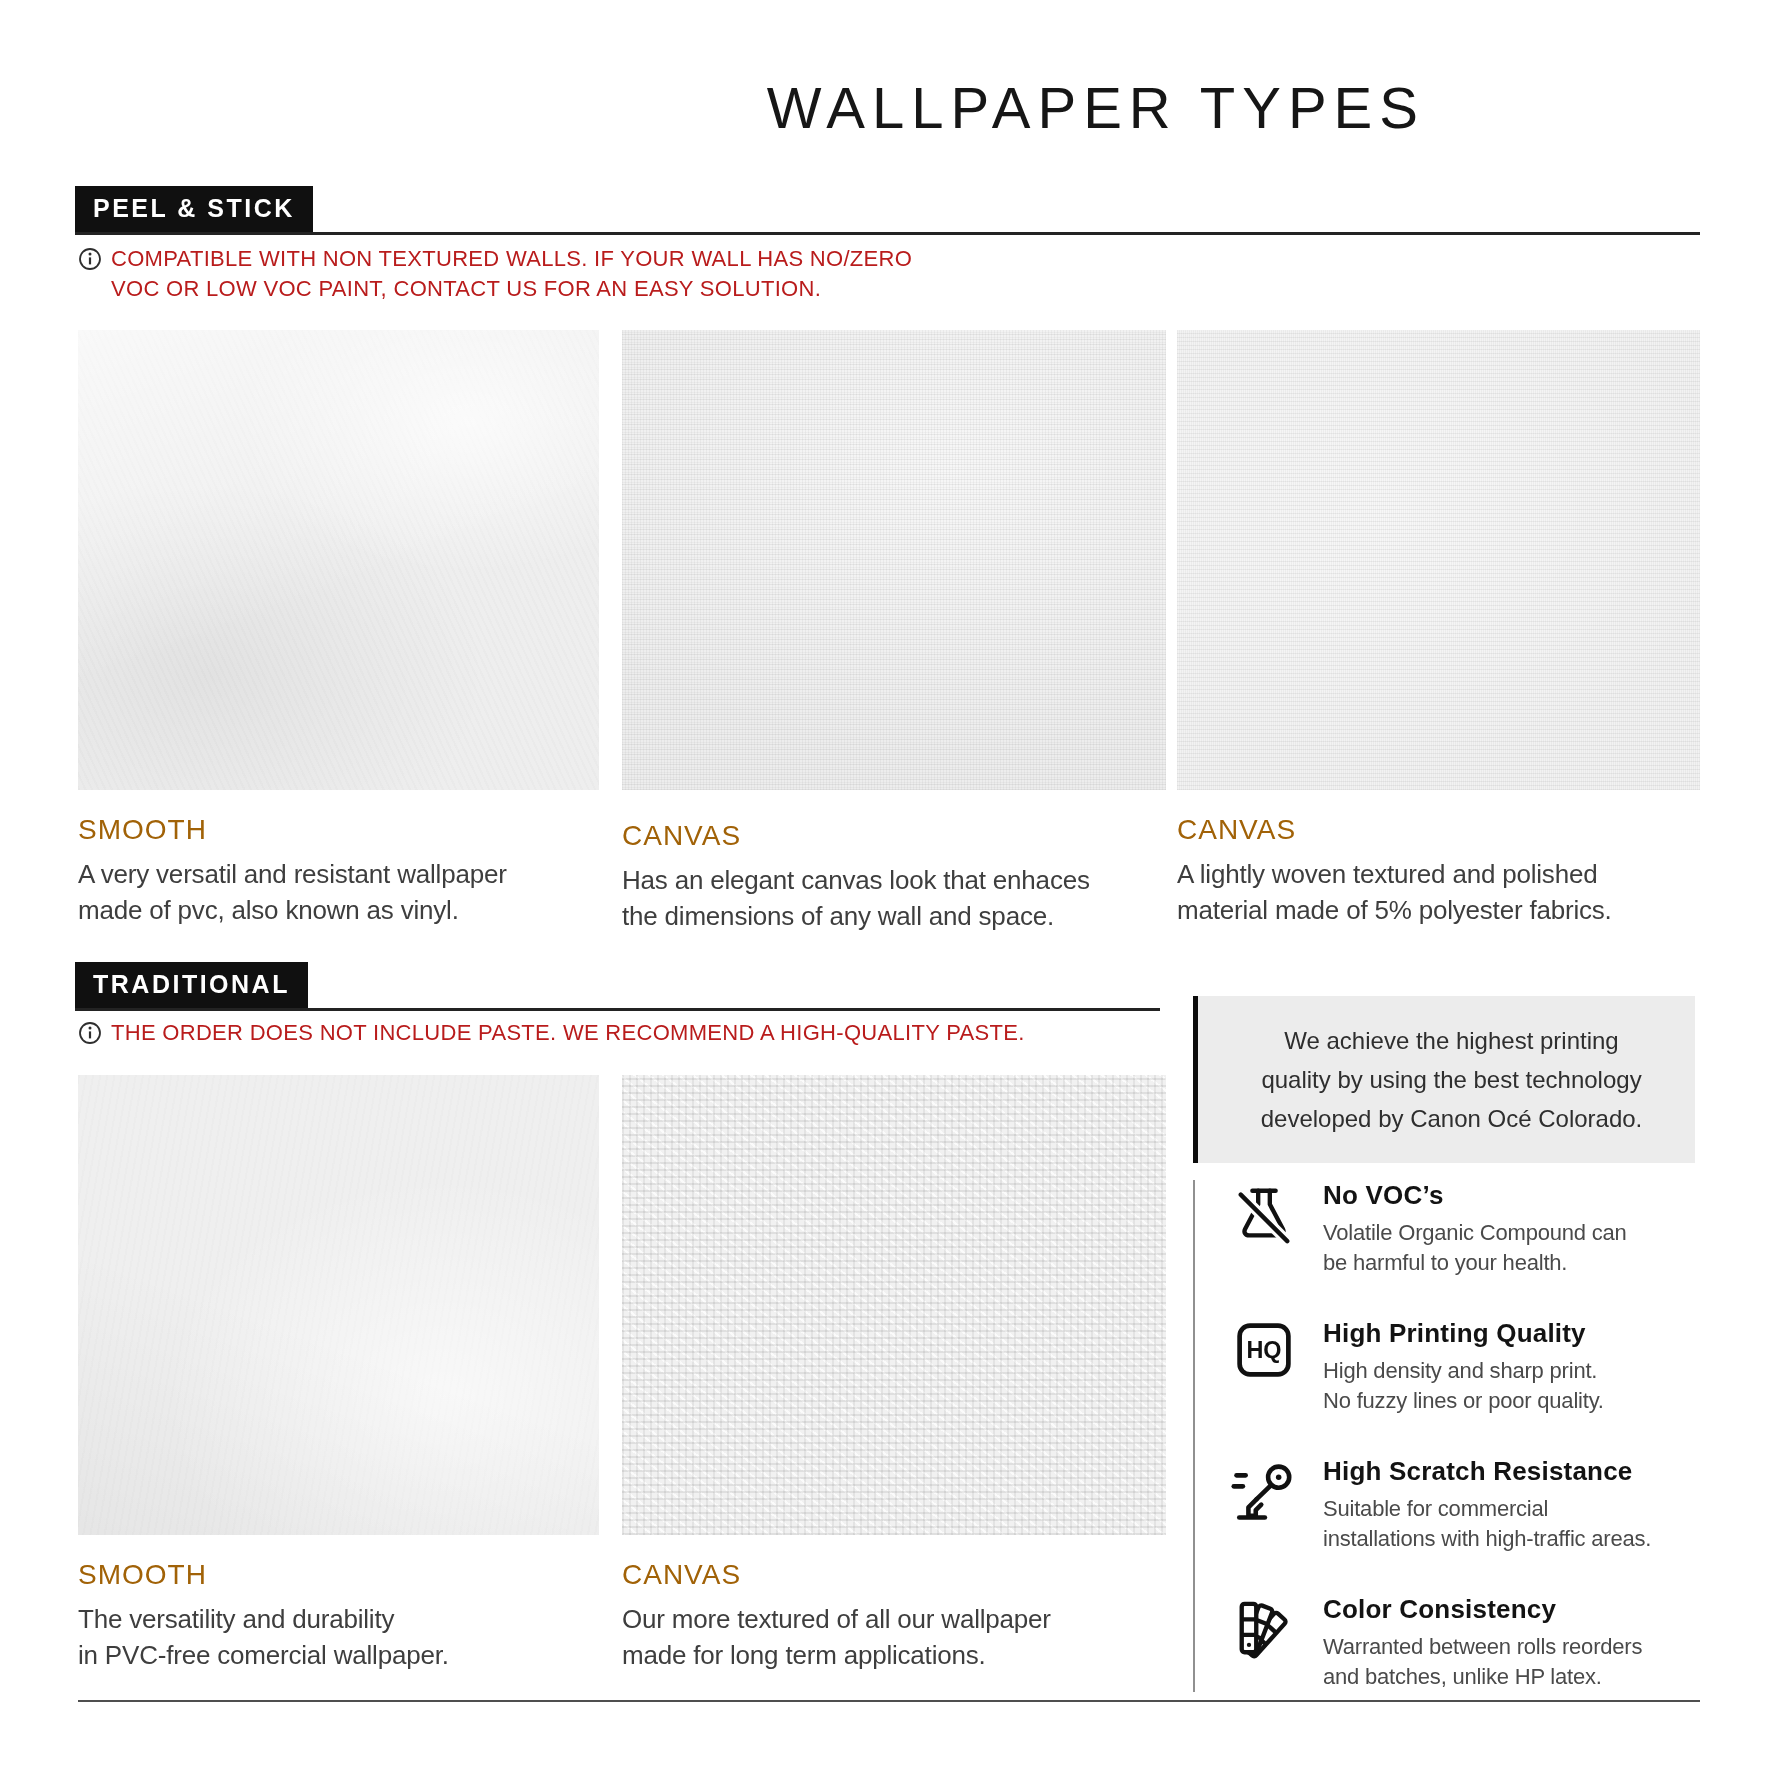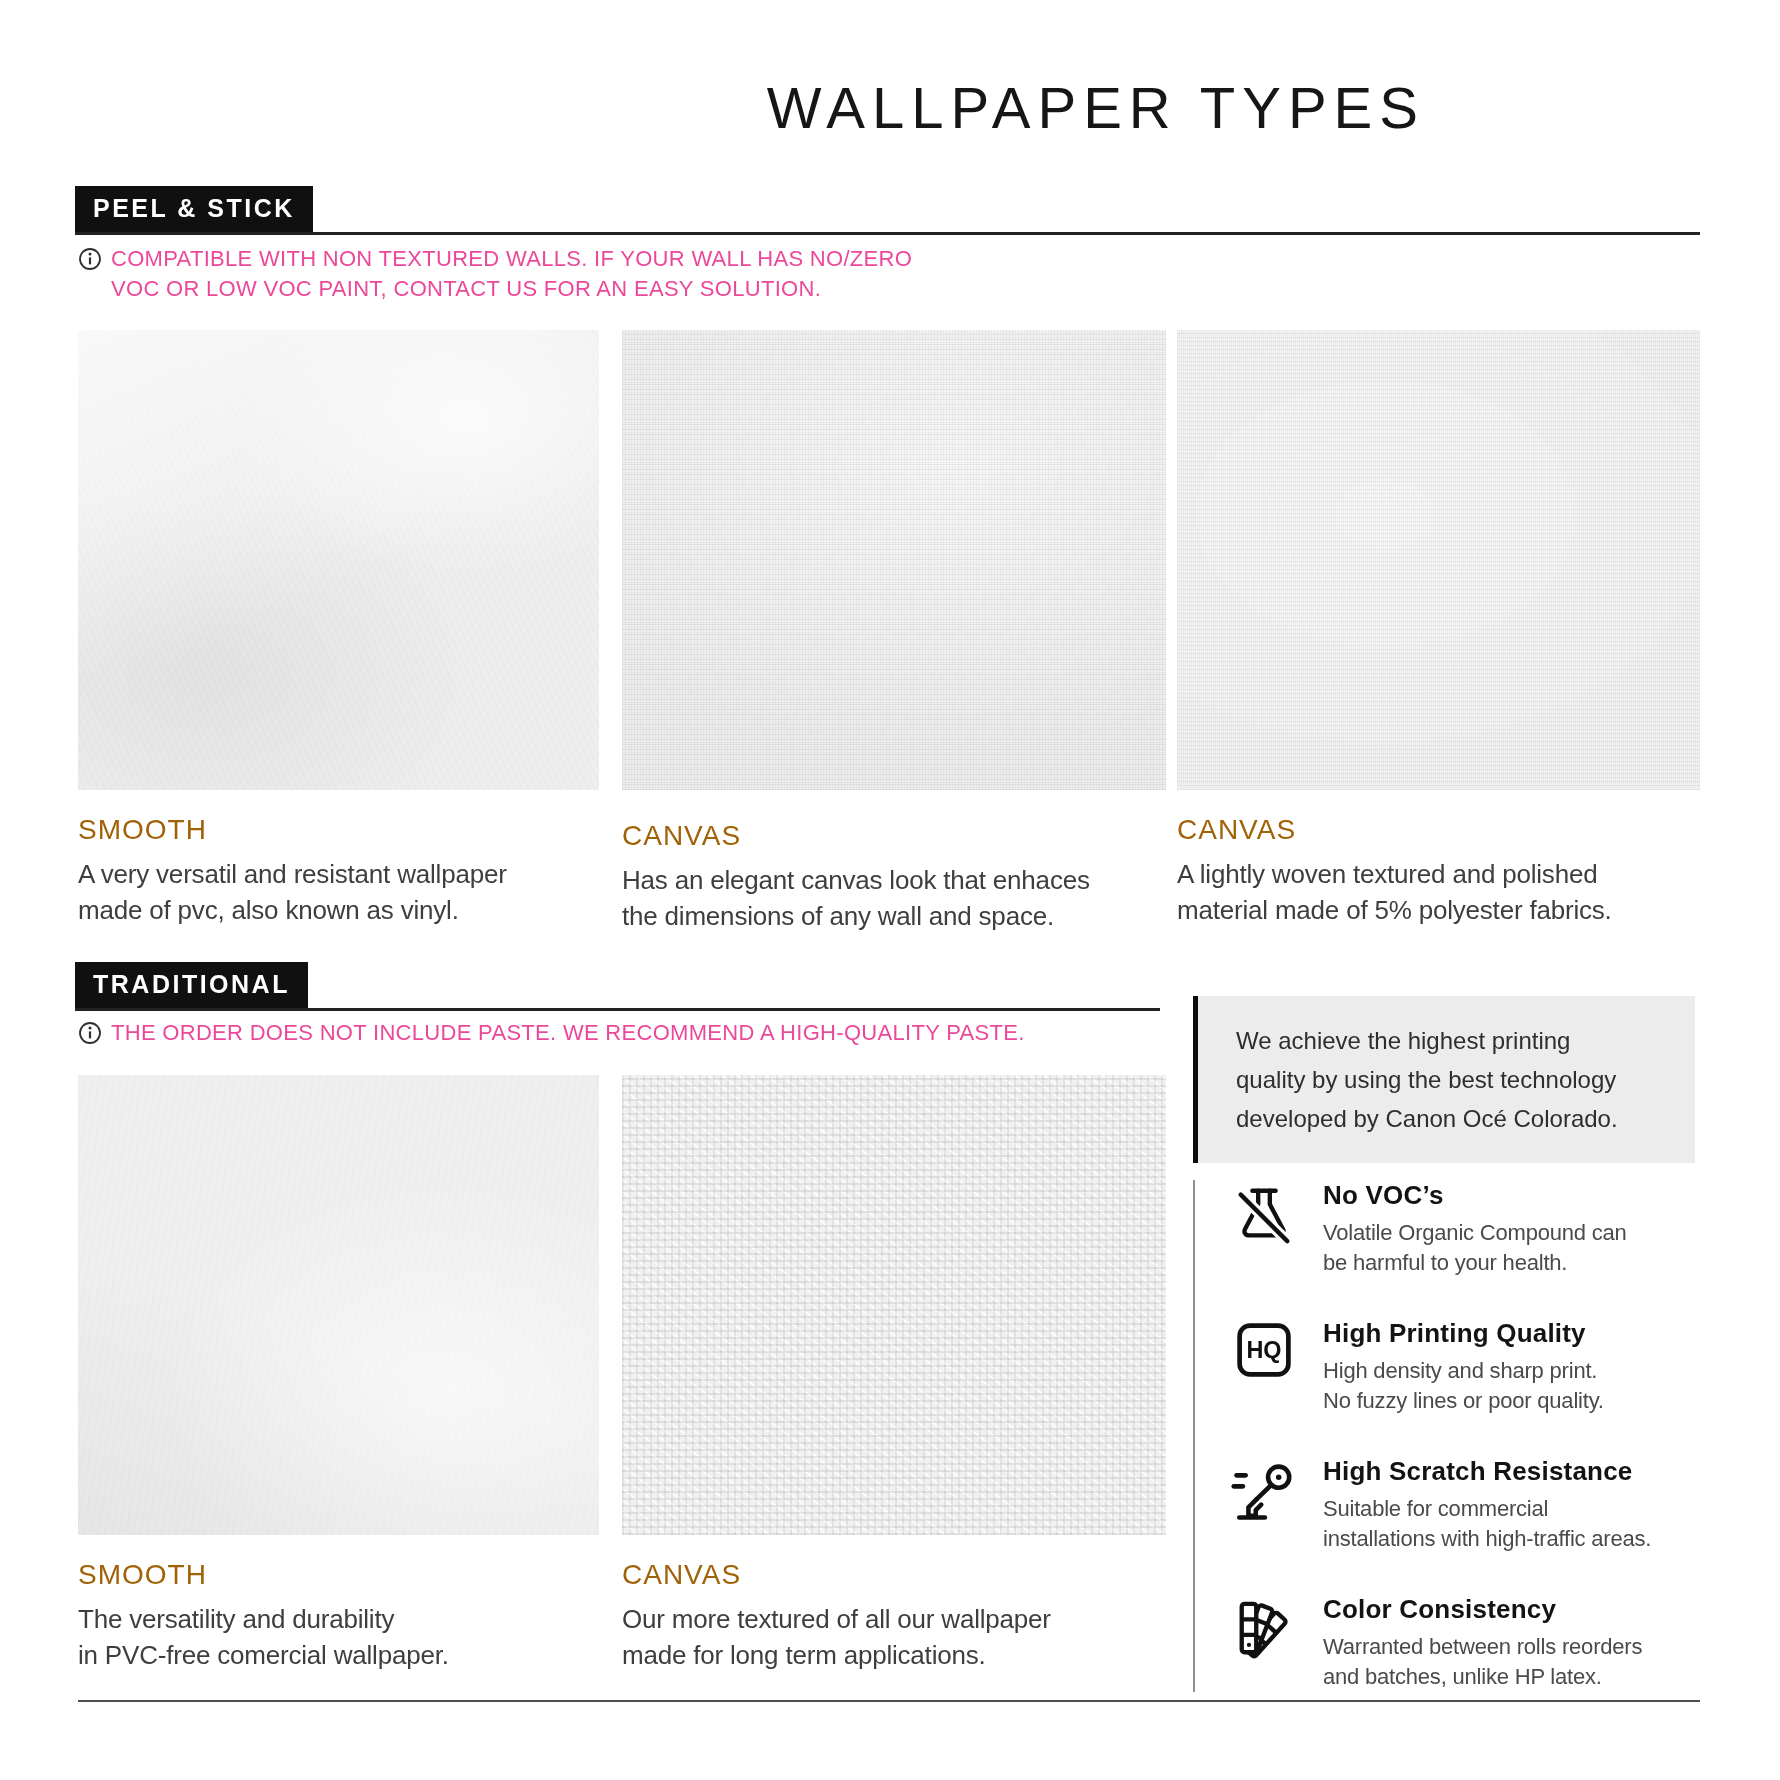--- a/index.html
+++ b/index.html
@@ -26,21 +26,21 @@
   .section-rule.trad{top:962px;width:1085px;}
   .section-label{
     display:inline-block;
     background:#101010;color:#ffffff;
     font-size:25px;font-weight:700;letter-spacing:2.5px;
     padding:8px 18px 9px 18px;
   }
   .note{
     position:absolute;left:78px;
     display:flex;align-items:flex-start;gap:9px;
-    font-size:22px;letter-spacing:0.3px;line-height:30px;color:#ec4899;
+    font-size:22px;letter-spacing:0.3px;line-height:30px;color:#b91c1c;
   }
   .note.note1{top:244px;}
   .note.note2{top:1018px;}
   .note-text{white-space:pre-line;}
   .info-ic{flex:none;width:24px;height:24px;margin-top:3px;}
 
   .cell{position:absolute;}
   .cell .texture{width:100%;height:460px;}
   .swatch-name{
     margin-top:24px;
@@ -88,20 +88,21 @@
       repeating-linear-gradient(90deg, rgba(0,0,0,0.06) 0 2px, rgba(0,0,0,0) 2px 7px),
       repeating-linear-gradient(38deg, rgba(255,255,255,0.7) 0 2px, rgba(0,0,0,0) 2px 9px),
       #f1f1f1;
   }
 
   .quality-box{
     position:absolute;left:1193px;top:996px;width:502px;
     box-sizing:border-box;
     background:#ececec;border-left:5px solid #0c0c0c;
     padding:25px 28px 25px 38px;
+    text-align:center;
   }
   .quality-statement{
     font-size:24px;line-height:39px;color:#2e2e2e;
     white-space:pre-line;
   }
   .features{
     position:absolute;left:1193px;top:1180px;width:560px;
     box-sizing:border-box;
     border-left:2px solid #909090;
     padding-left:36px;

